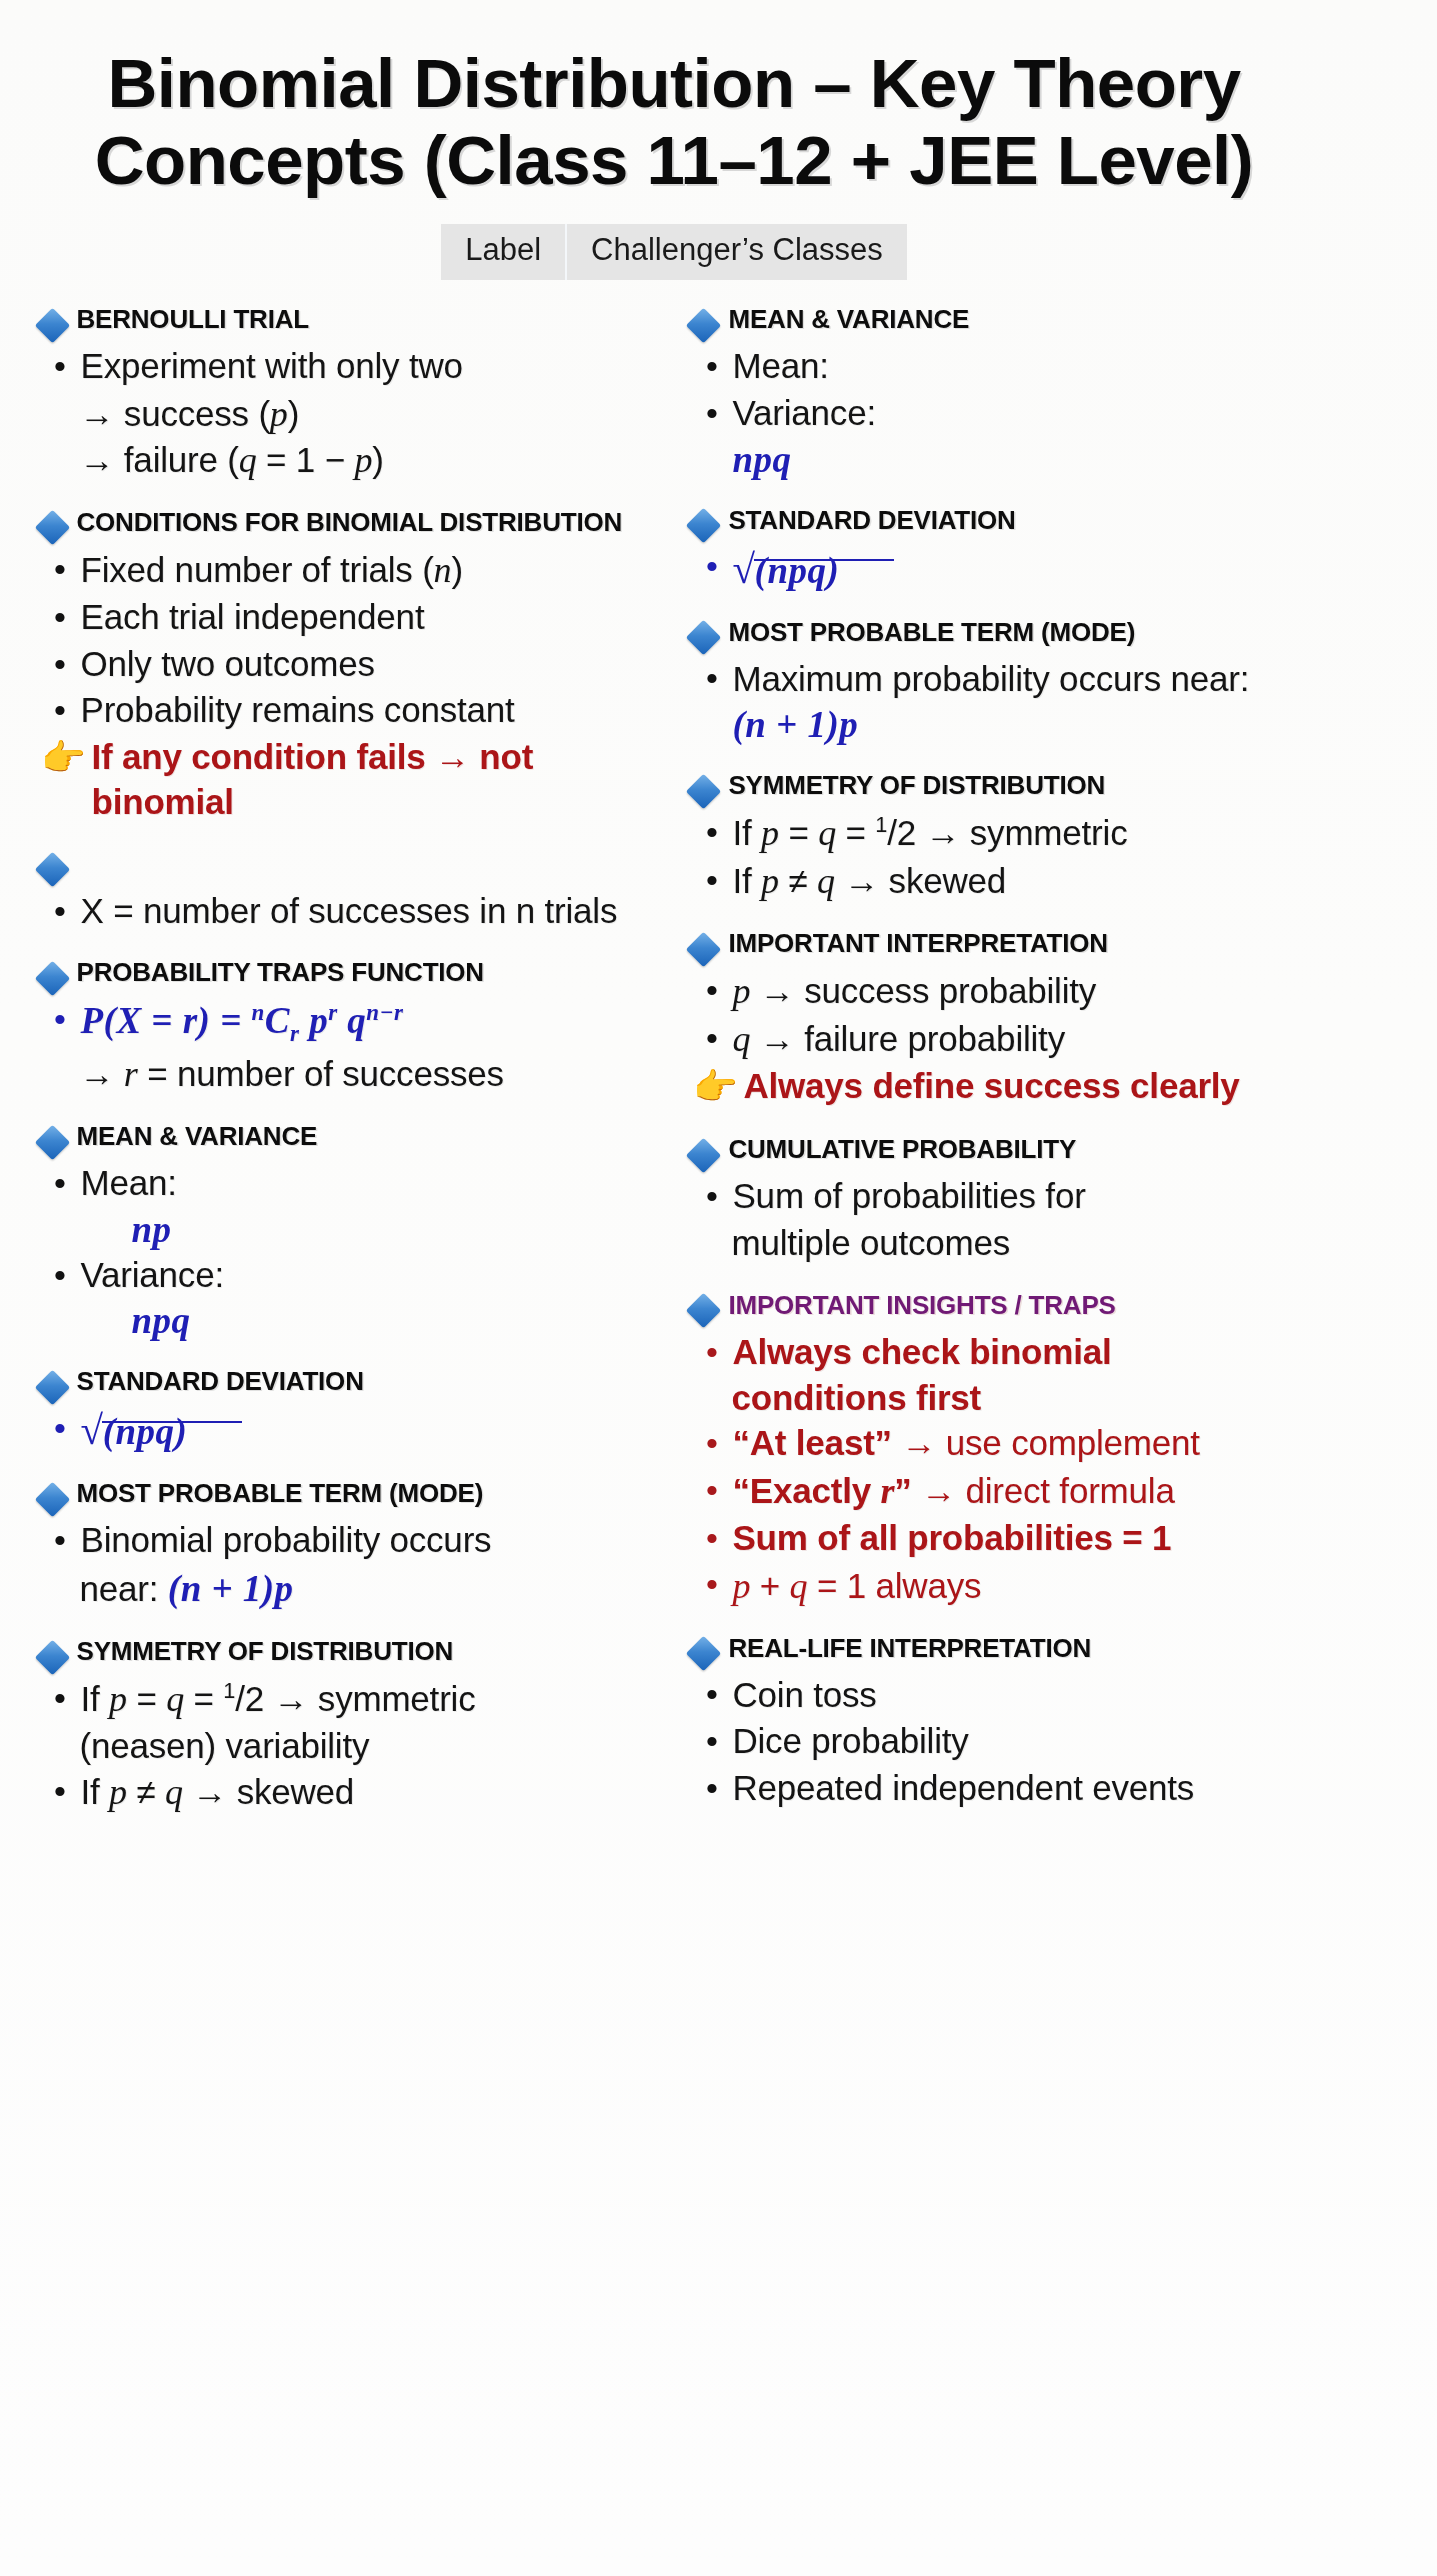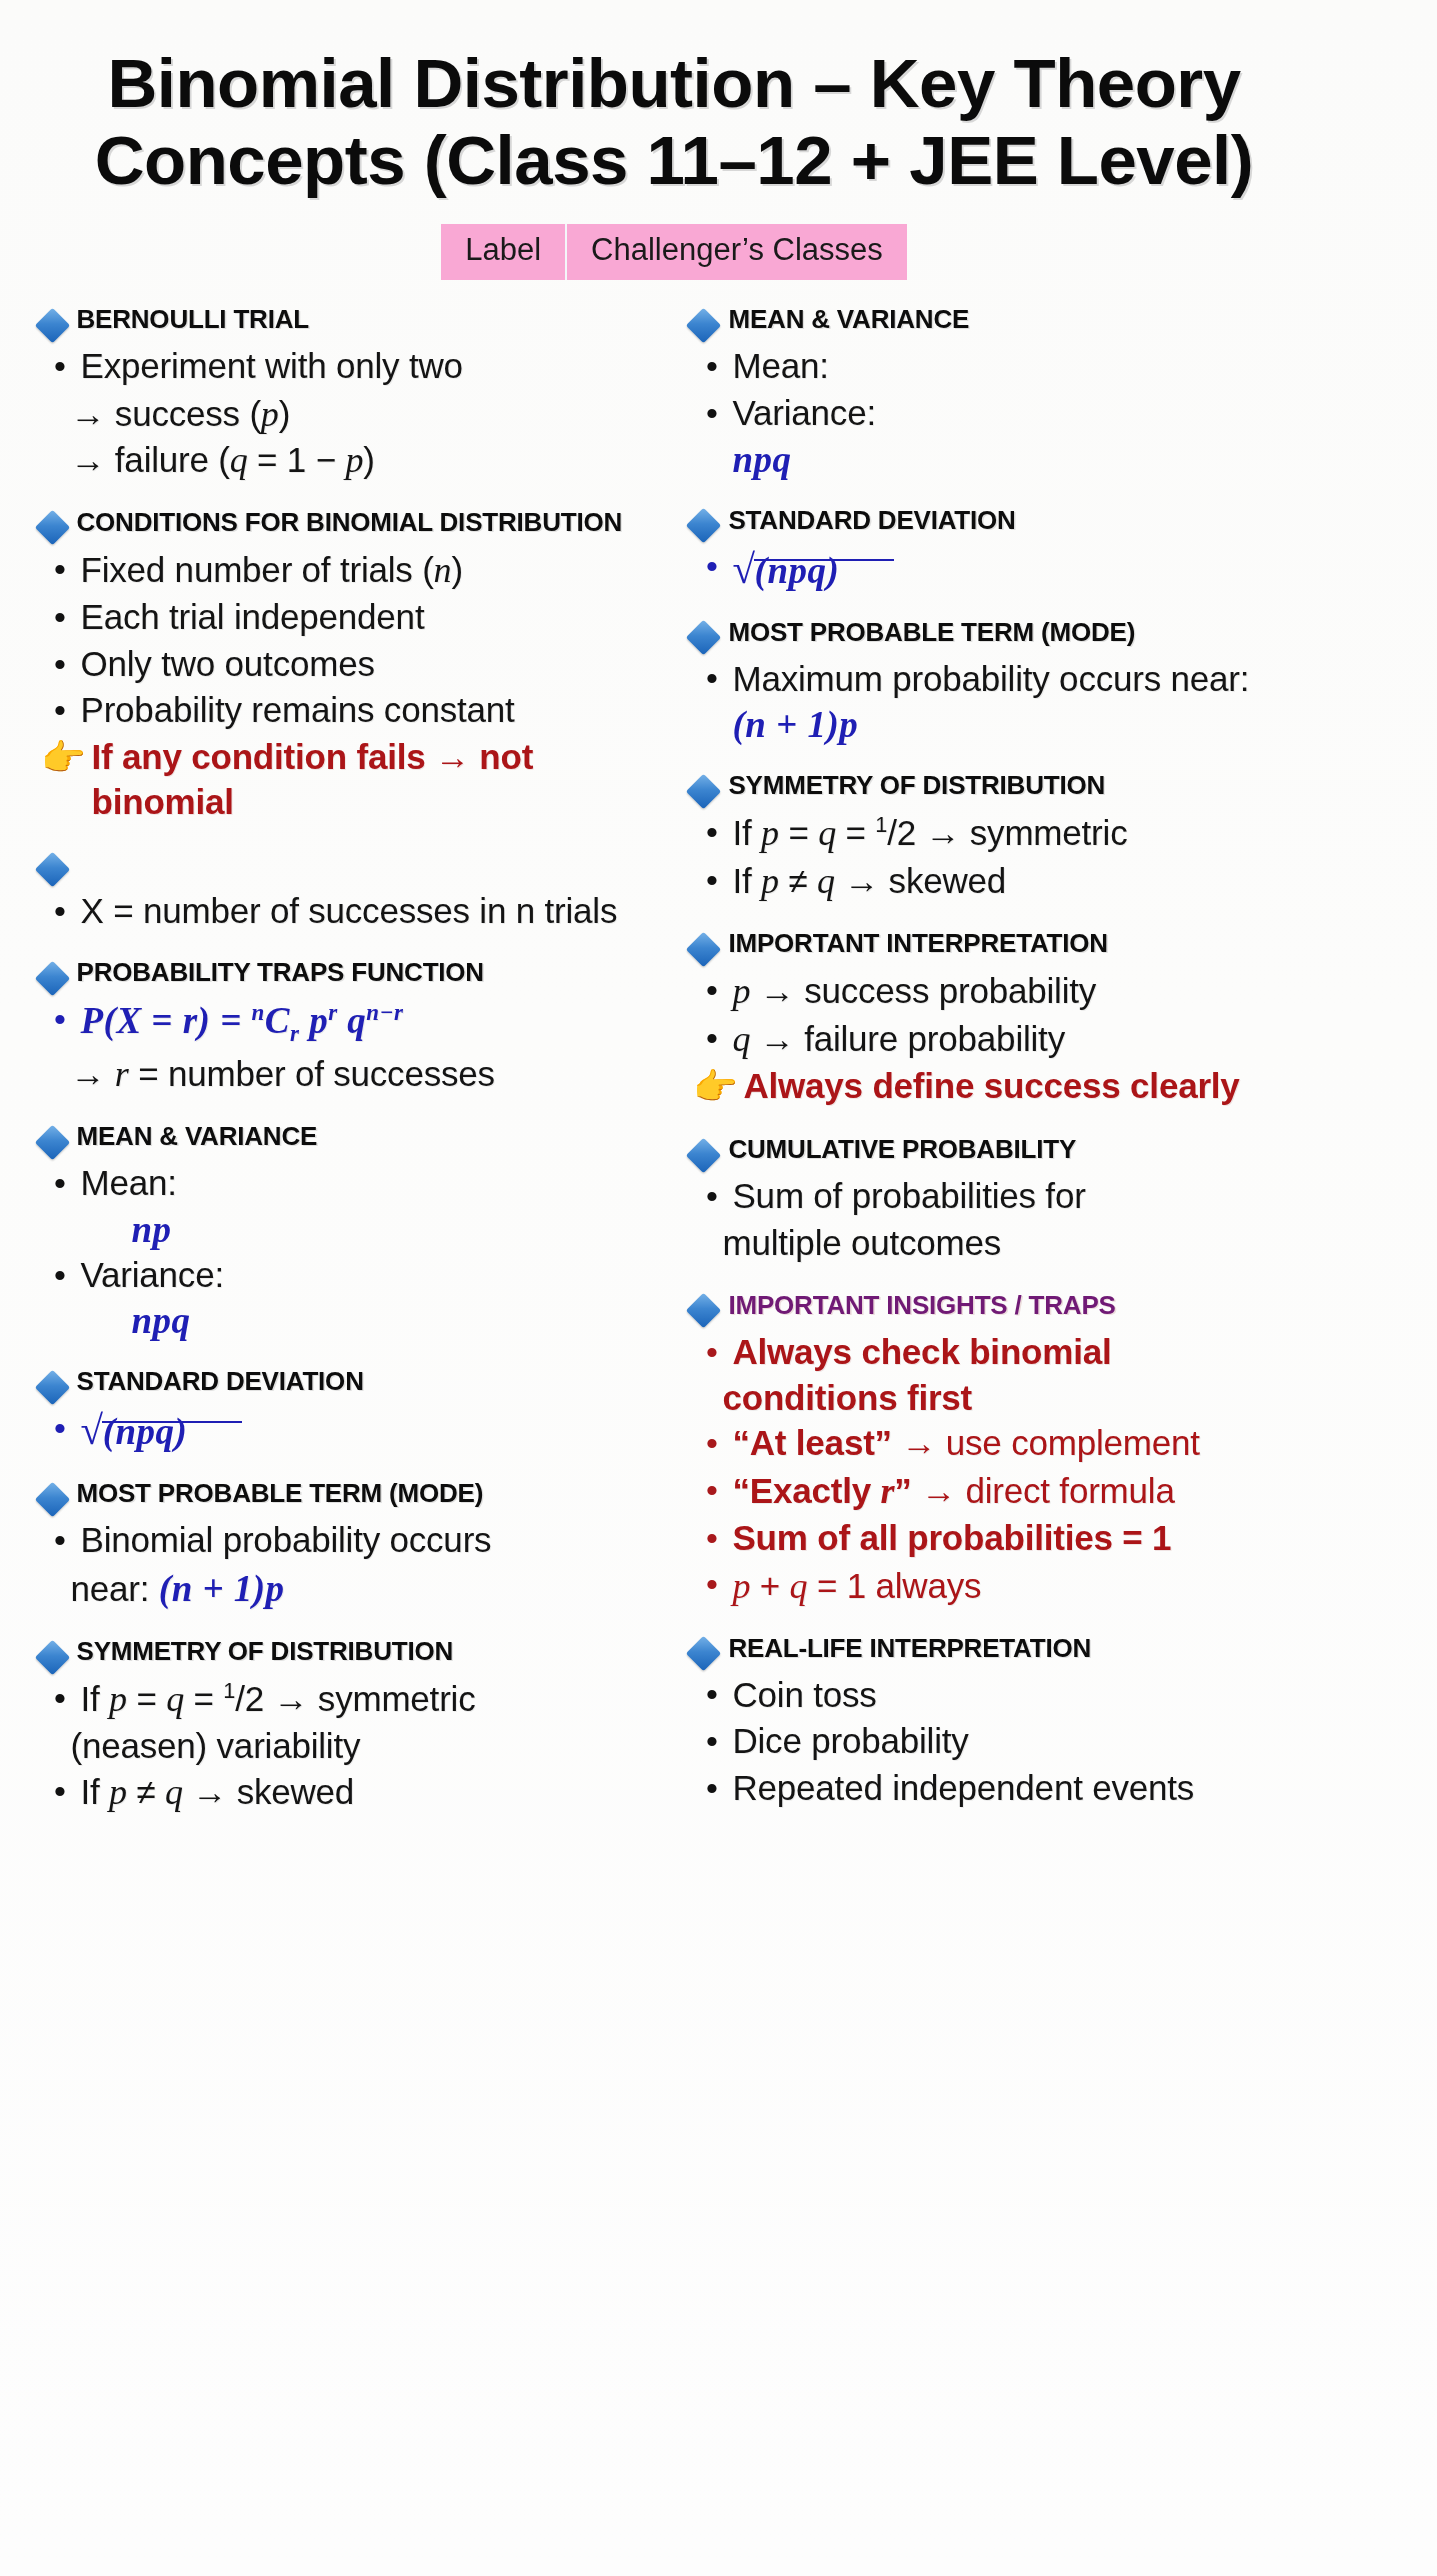--- a/index.html
+++ b/index.html
@@ -37,21 +37,21 @@
 
   
   .label-wrap {
     display: flex;
     justify-content: center;
     margin-top: 20.6px;
     margin-bottom: 24px;
   }
   .label-table {
     display: flex;
-    background: #f9a8d4;
+    background: #e5e5e5;
     border-collapse: collapse;
   }
   .label-cell {
     padding: 8.4px 24px 12px 24px;
     font-size: 31px;
     color: #1a1a1a;
     white-space: nowrap;
     display: flex;
     align-items: center;
   }
@@ -128,21 +128,21 @@
     text-shadow: 0.9px 0.9px 0 rgba(190,190,190,0.28);
   }
   .text.red {
     color: #ab1518;
     font-weight: 700;
     text-shadow: 0.9px 0.9px 0 rgba(210,170,170,0.3);
   }
   .text.red-normal { color: #ab1518; }
 
   .sub {
-    margin-left: 31px;
+    margin-left: 40px;
     font-size: 35px;
     line-height: 1.28;
     color: #141414;
     letter-spacing: -0.2px;
     text-shadow: 0.9px 0.9px 0 rgba(190,190,190,0.28);
   }
 
   .formula {
     font-family: "Liberation Serif", serif;
     font-style: italic;

